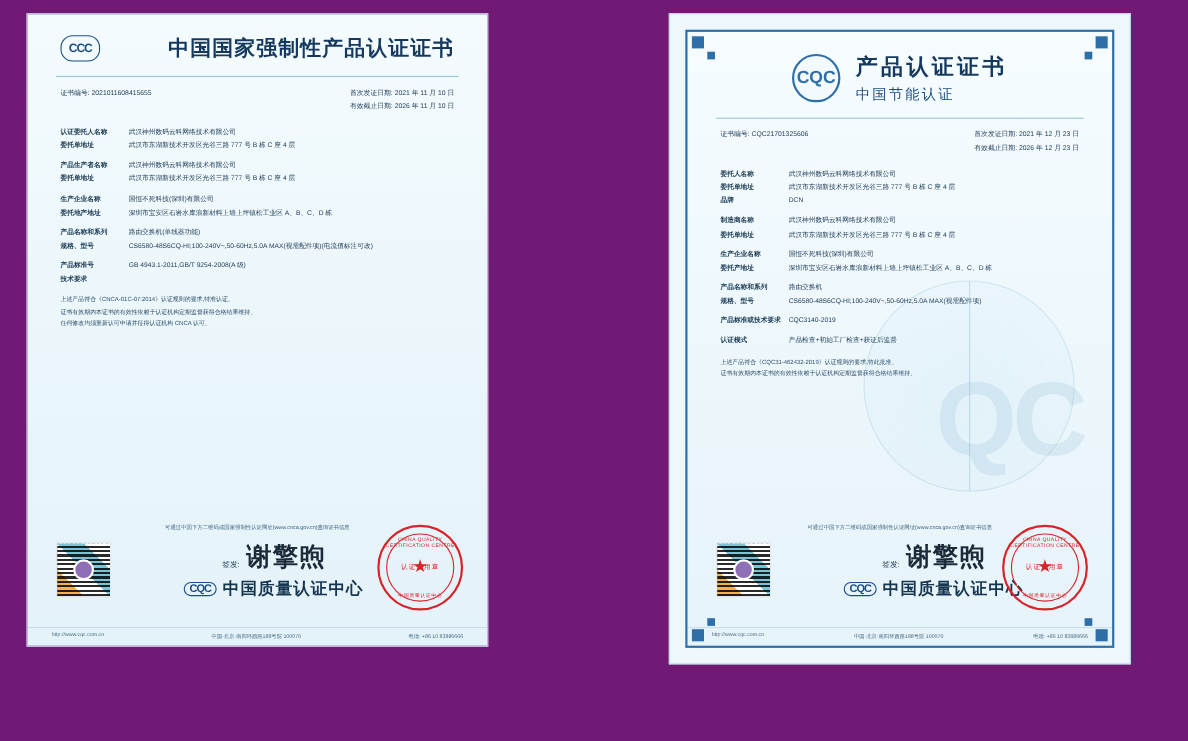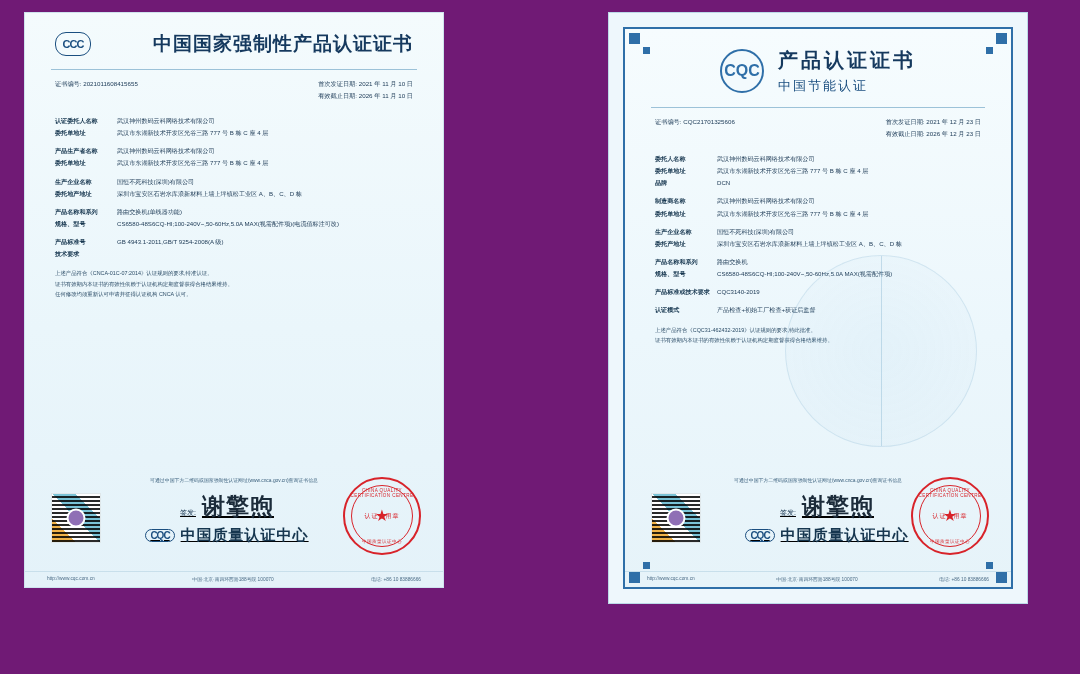--- a/index.html
+++ b/index.html
@@ -195,24 +195,23 @@
     position: absolute;
     left: 50%; top: 50%;
     transform: translate(-50%,-50%);
     width: 15px; height: 15px;
     border-radius: 50%;
     background: #8f6fb5;
     border: 2px solid #fff;
   }
   .sign-center {
     position: absolute;
-    left: 82px; bottom: 16px;
+    left: 104px; bottom: 16px;
     width: 240px;
     text-align: right;
-    text-decoration: underline;
   }
   .sign-line {
     display: flex; align-items: flex-end; justify-content: center; gap: 6px;
   }
   .sign-label { font-size: 7px; color: #203d58; padding-bottom: 4px;}
   .signature {
     font-family: "Liberation Serif", serif;
     font-size: 23px;
     font-weight: bold;
     color: #1b2b3a;
@@ -414,20 +413,21 @@
       <div class="corner tl"></div>
       <div class="corner tr"></div>
       <div class="corner bl"></div>
       <div class="corner br"></div>
       <div class="corner tl2"></div>
       <div class="corner tr2"></div>
       <div class="corner bl2"></div>
       <div class="corner br2"></div>
 
       <div class="wm-globe"></div>
+      <div class="watermark">QC</div>
 
       <div class="hdr">
         <div class="cqc-seal">CQC</div>
         <div class="title-block">
           <div class="title-b1">产品认证证书</div>
           <div class="title-b2">中国节能认证</div>
         </div>
       </div>
       <div class="hr-main"></div>
 

